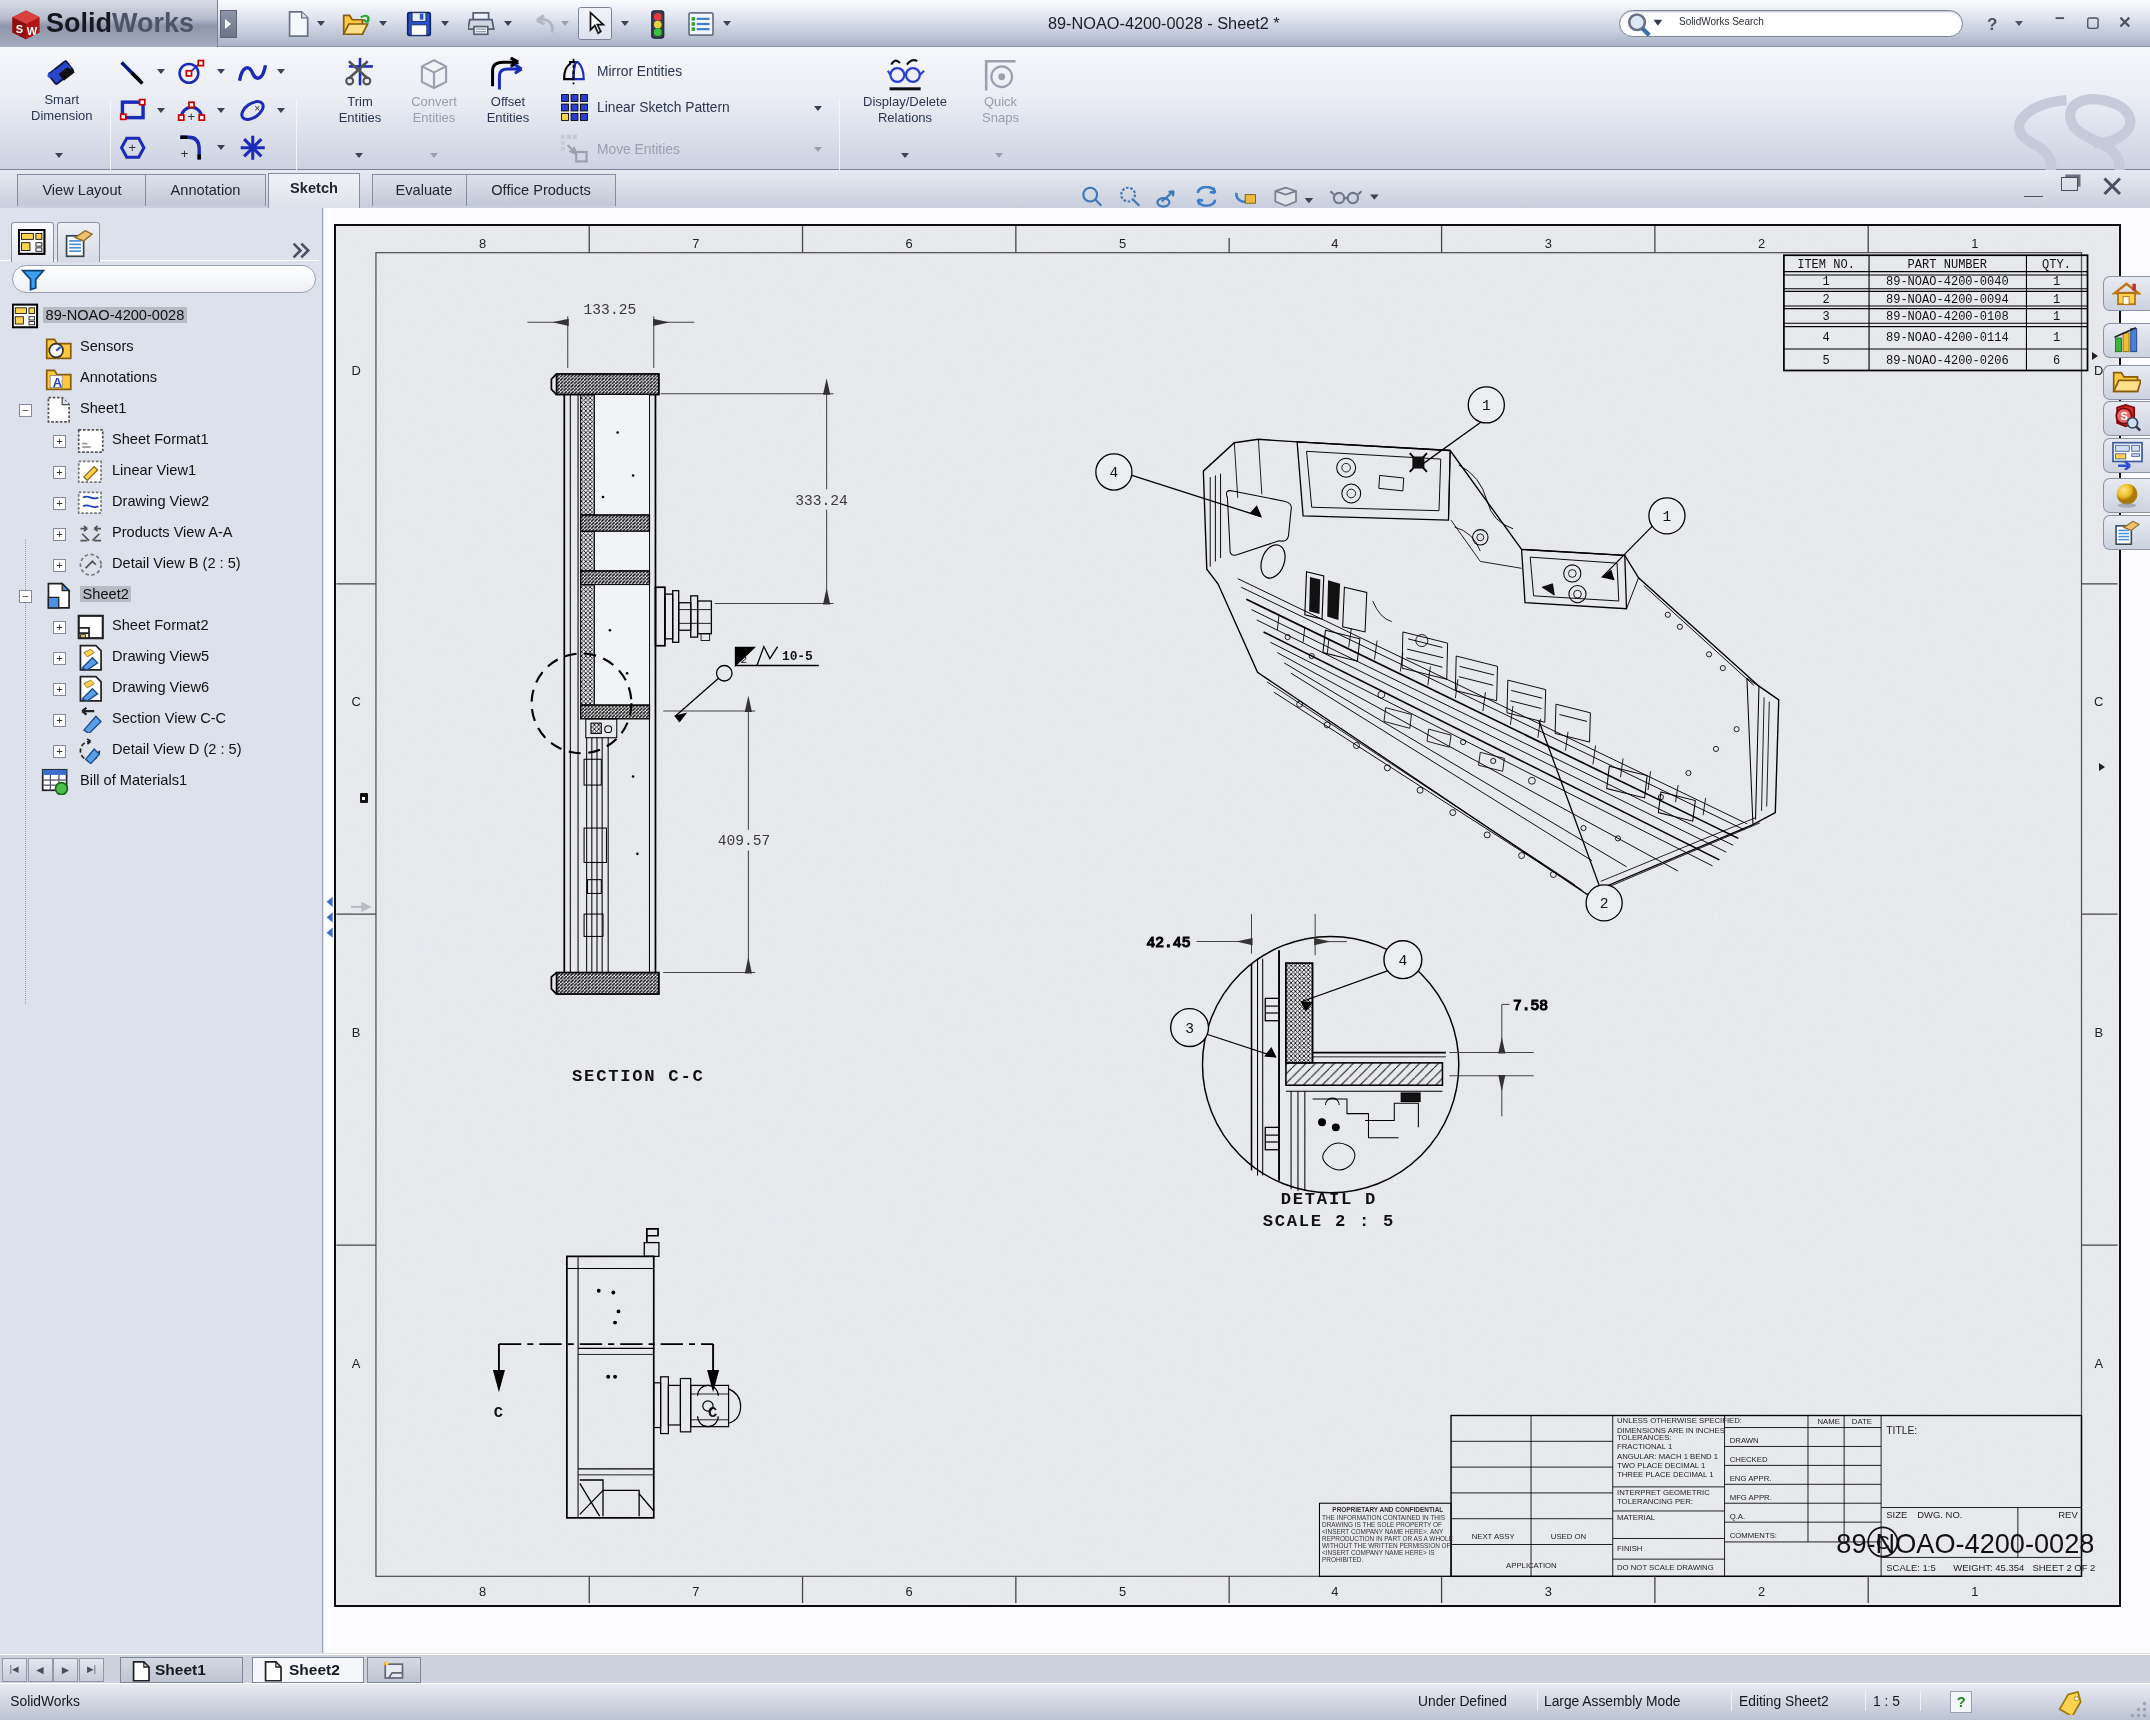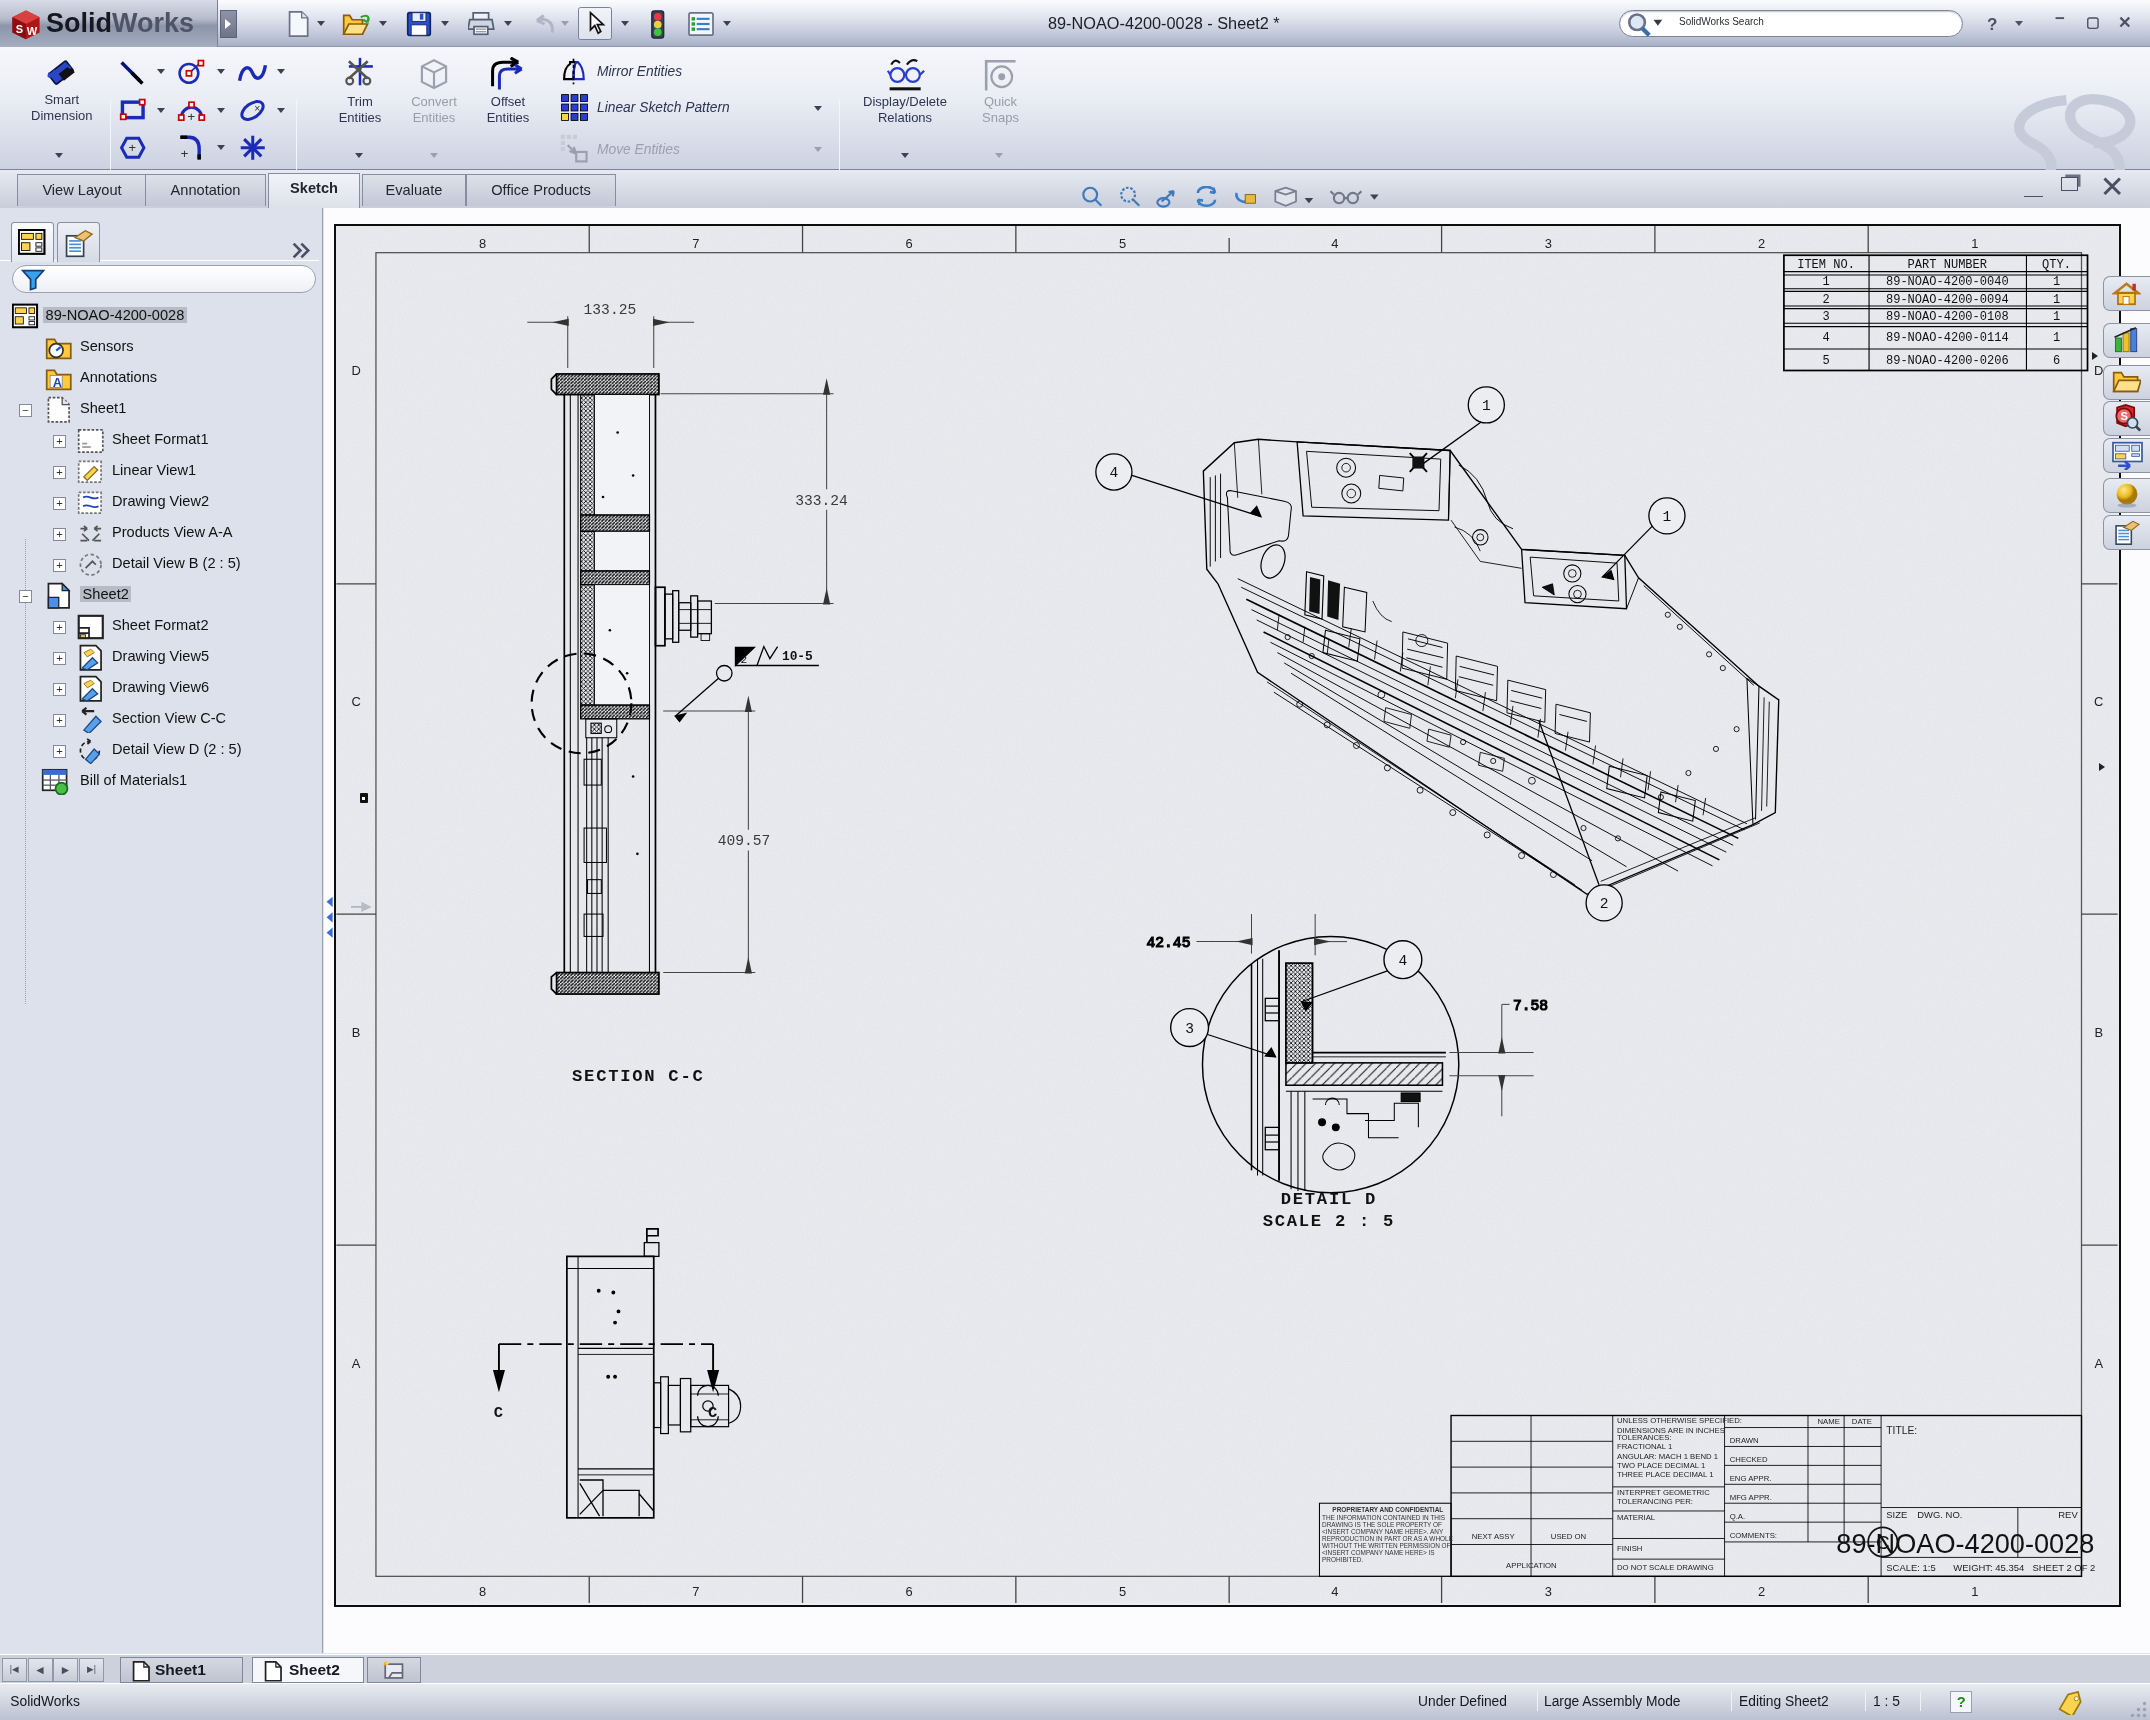--- a/index.html
+++ b/index.html
@@ -26,21 +26,21 @@
 
   
   #ribbon { position:absolute; left:0; top:47px; width:2151px; height:123px;
     background:linear-gradient(#f6f7fb 0%, #eaedf4 42%, #dbdfeb 72%, #ccd2e0 100%);
     border-bottom:0.9px solid #7d8499; }
   .rsep { position:absolute; top:53px; width:0.9px; height:110px; background:#b3b9c7; border-right:0.9px solid #f4f5f9; top:52px;}
   .rlabel { position:absolute; font-size:13px; color:#2c3552; text-align:center; line-height:16.3px; }
   .rlabel.gray { color:#989dab; }
   .rdd { position:absolute; width:0; height:0; border-left:4.3px solid transparent; border-right:4.3px solid transparent; border-top:5.2px solid #3c4254; }
   .rdd.gray { border-top-color:#9aa0ae; }
-  .rrow { position:absolute; font-size:13.8px; color:#2c3552;font-style:italic; }
+  .rrow { position:absolute; font-size:13.8px; color:#2c3552; }
   .rrow.gray { color:#9aa0ae; }
 
   
   #tabstrip { position:absolute; left:0; top:170px; width:2151px; height:38px;
     background:linear-gradient(#e7eaf2, #c8cedb); }
   .tab { position:absolute; top:4.3px; height:32px; background:linear-gradient(#dde1ea,#c2c8d5);
     border:0.9px solid #878da0; border-bottom:none; font-size:14.6px; color:#23262f; text-align:center;
     padding-top:6.9px; }
   .tab.active { background:linear-gradient(#f2f3f7,#dde1ea); font-weight:bold; top:2.6px; height:35px; z-index:2; }
 
@@ -325,21 +325,21 @@
         <path d="M120 14 C 70 18 48 48 80 64 C 116 82 106 110 70 116"></path>
         <path d="M152 64 C 198 64 210 28 170 16 C 134 6 116 24 128 44 C 142 64 182 62 182 94 C 182 128 138 138 98 126 C 62 116 30 126 8 158"></path>
       </g>
     </svg>
   </div>
 
   <div id="tabstrip">
     <div class="tab" style="left:17px;width:130px">View Layout</div>
     <div class="tab" style="left:145px;width:121px">Annotation</div>
     <div class="tab active" style="left:268px;width:92px">Sketch</div>
-    <div class="tab" style="left:362px;width:104px">Evaluate</div>
+    <div class="tab" style="left:372px;width:104px">Evaluate</div>
     <div class="tab" style="left:466px;width:150px">Office Products</div>
 
     <svg class="abs" style="left:1079px;top:15.5px" width="310" height="22.4" viewBox="0 0 360 26">
       <g fill="none" stroke="#4178b8" stroke-width="2.5">
         <circle cx="13" cy="10" r="8"></circle>
           <line x1="19" y1="16" x2="26" y2="23"></line>
         <circle cx="57" cy="10" r="8" stroke-dasharray="3 2"></circle>
           <line x1="63" y1="16" x2="70" y2="23"></line>
         <path d="M96 18 L110 6 M110 6 l-6 1 M110 6 l-1 6"></path>
         <ellipse cx="98" cy="19" rx="7" ry="5"></ellipse>

